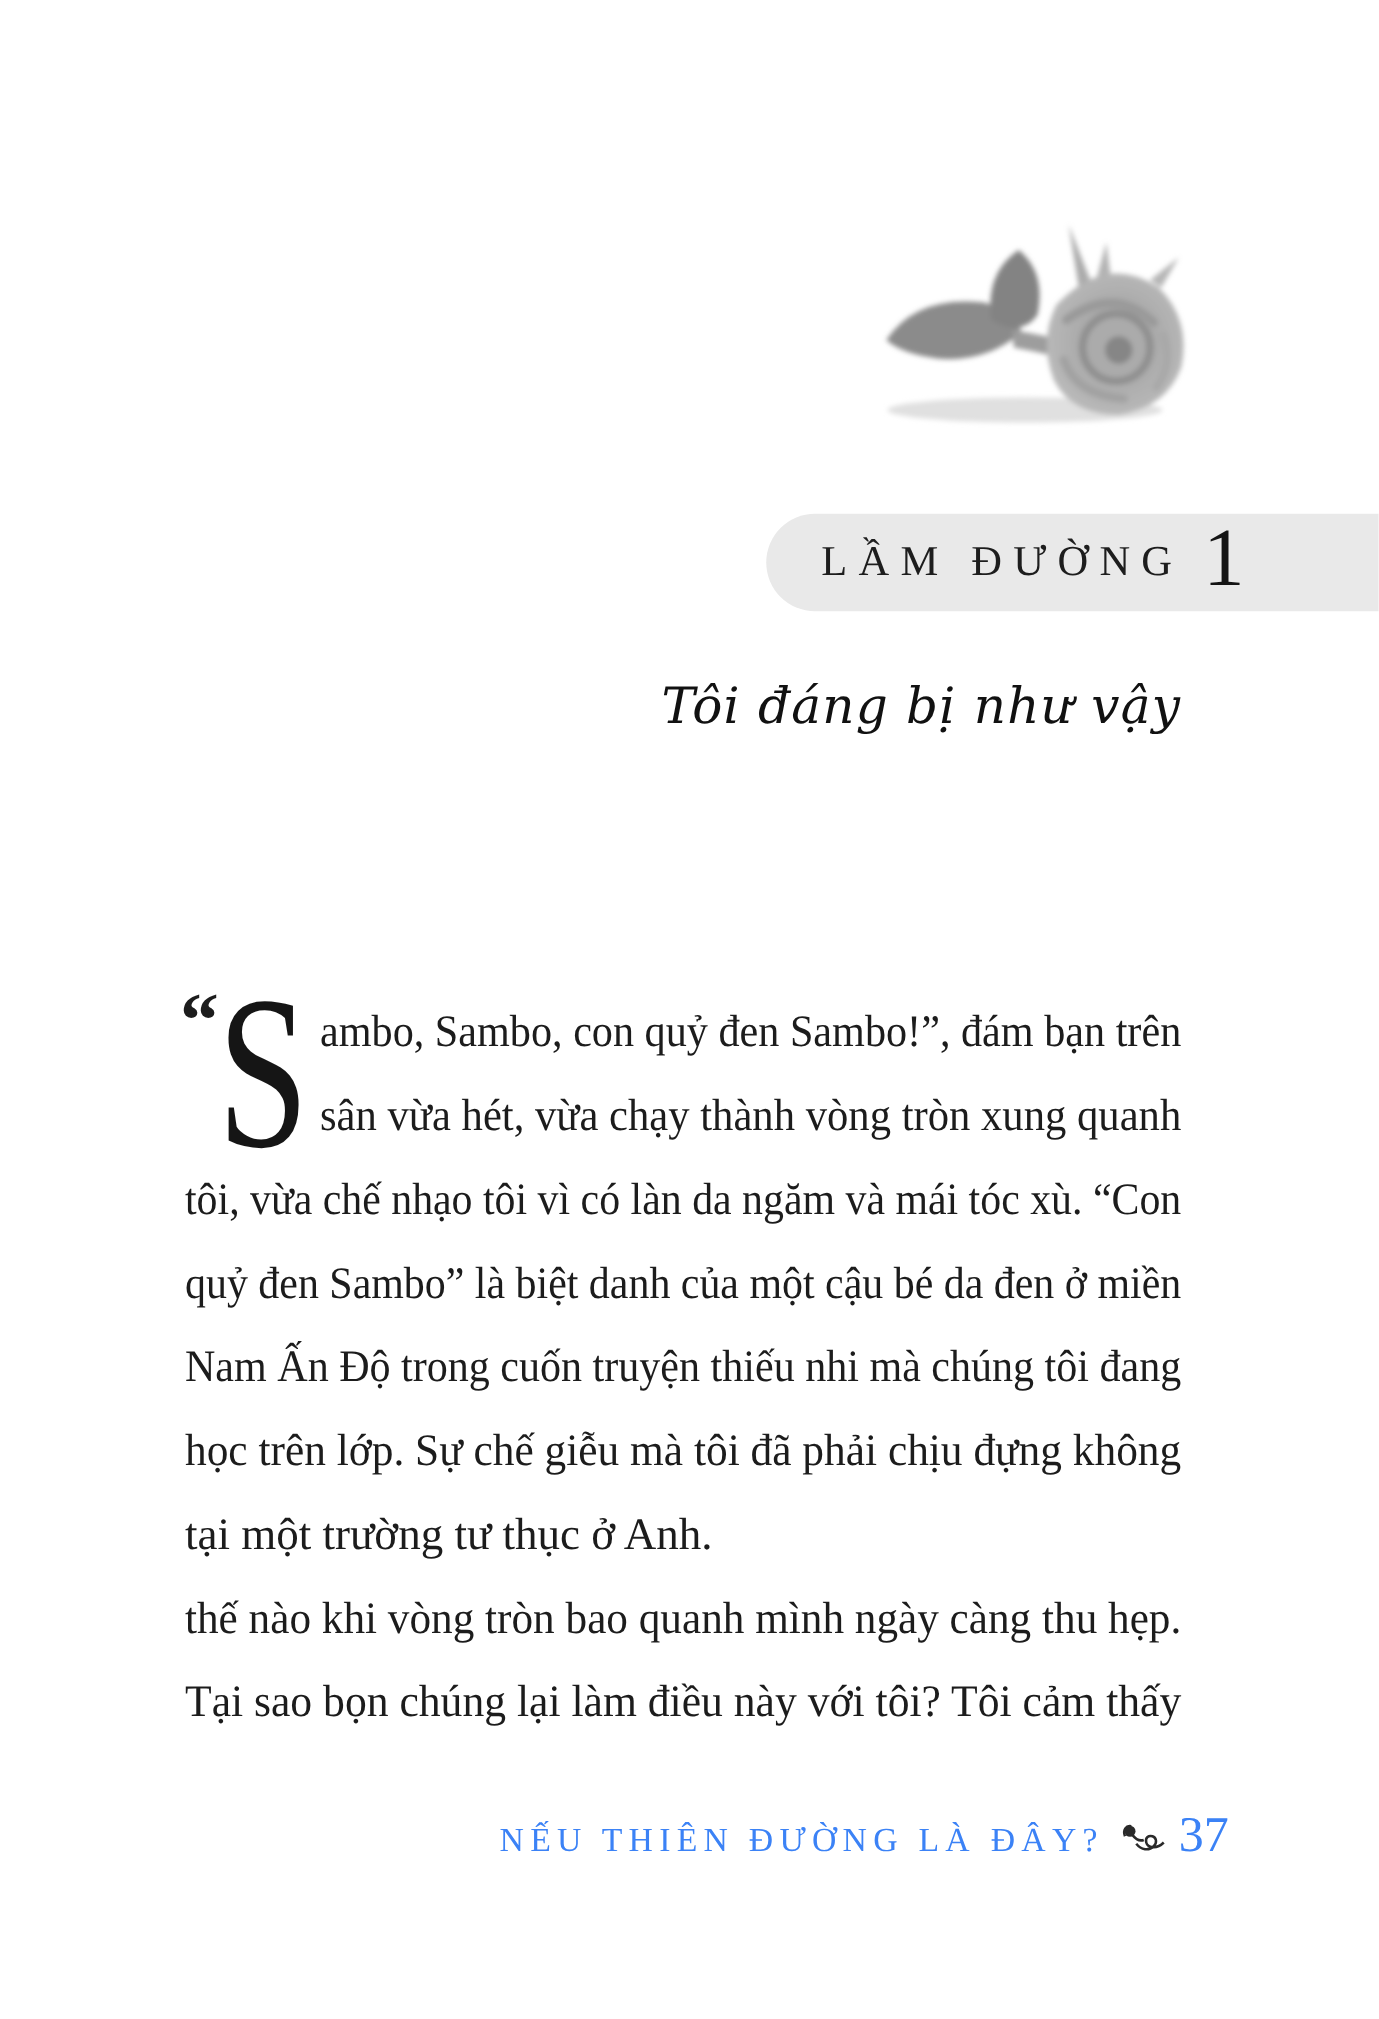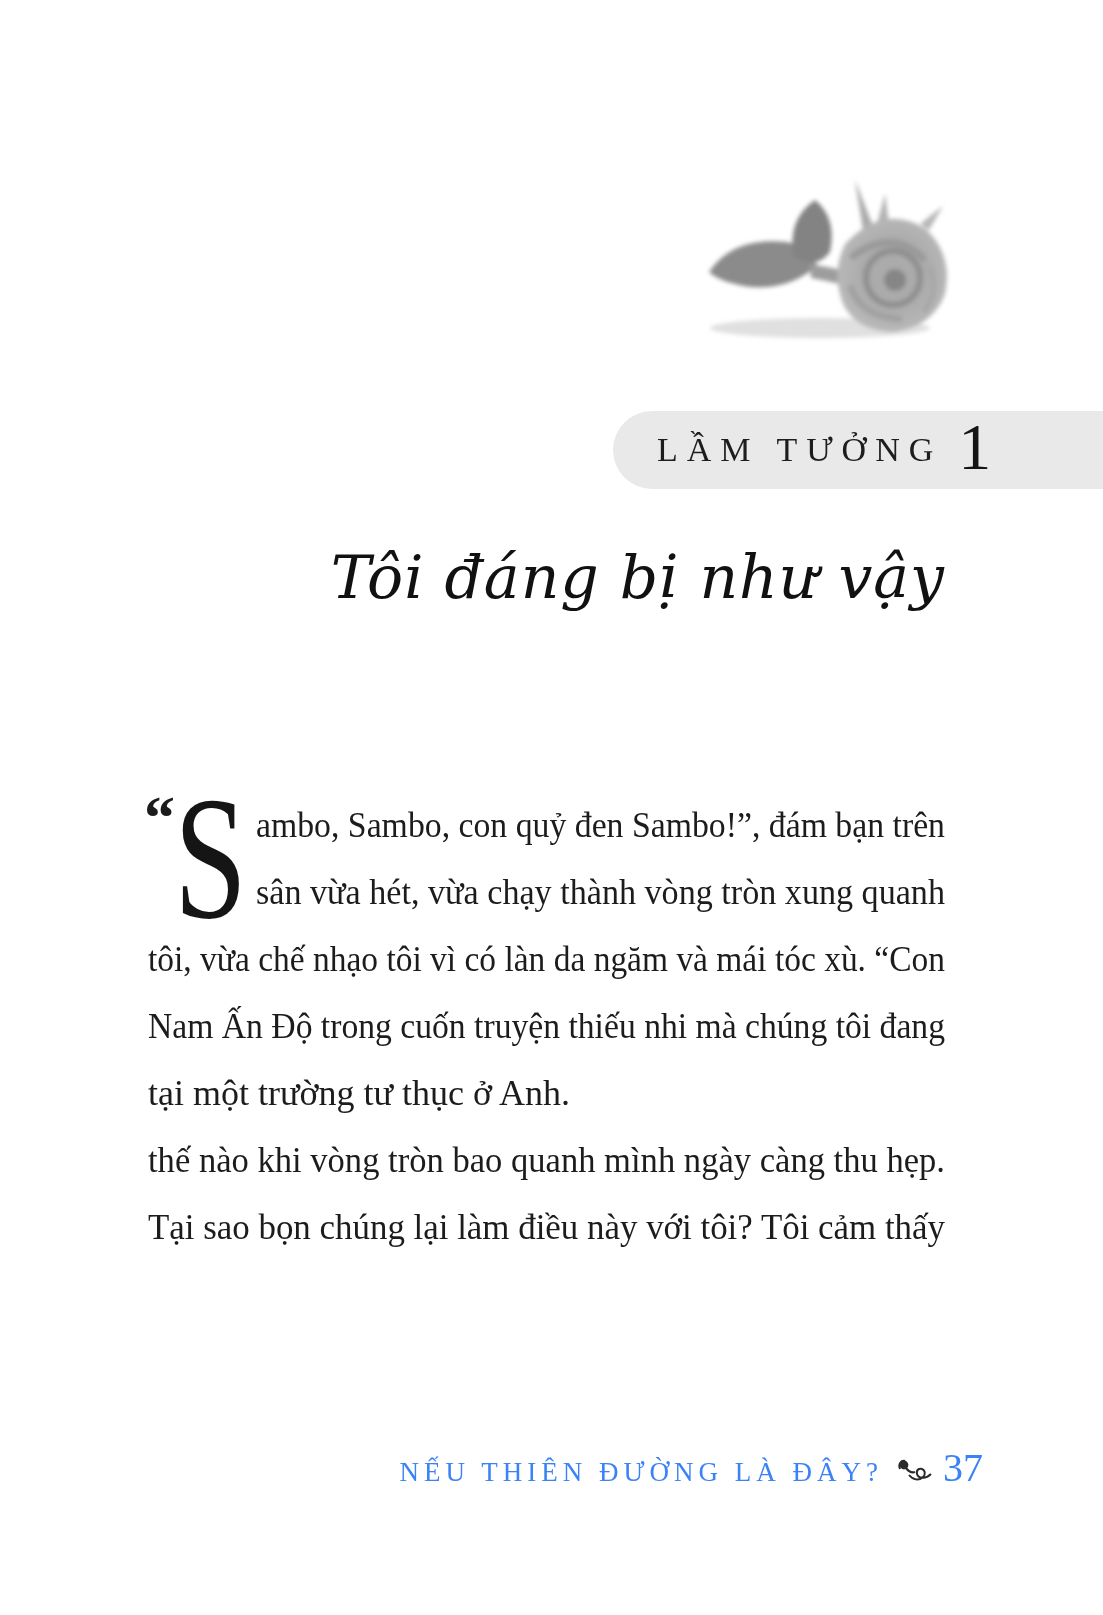--- a/index.html
+++ b/index.html
@@ -31,21 +31,21 @@
   .band-number{
     font-size:66px;line-height:1;margin-left:16px;color:#141414;
     position:relative;top:-3px;
   }
 
   
   .chapter-title{
     position:absolute;top:542px;right:158px;
     font-family:"DejaVu Serif","Liberation Serif",serif;
     font-style:italic;
-    font-size:60px;letter-spacing:1px;color:#111;
+    font-size:40px;letter-spacing:1px;color:#111;
     white-space:nowrap;
     margin-left:26px;
   }
 
   
   .body-text{position:absolute;left:148px;top:786px;width:797px;font-size:36px;line-height:55px;}
   .para{position:relative;}
   .para2{margin-top:8px;}
   .l{height:55px;overflow:visible;margin-top:12px;}
   .fit{display:inline-block;white-space:nowrap;transform-origin:0 50%;}
@@ -106,36 +106,38 @@
         <path d="M158 84 Q196 56 228 86" fill="none" stroke="#9a9a9a" stroke-width="7" stroke-linecap="round"></path>
         <path d="M156 116 Q166 144 204 147" fill="none" stroke="#a2a2a2" stroke-width="7" stroke-linecap="round"></path>
         <path d="M236 96 Q244 120 230 138" fill="none" stroke="#a8a8a8" stroke-width="6" stroke-linecap="round"></path>
         <circle cx="198" cy="106" r="27" fill="#ababab" stroke="#8f8f8f" stroke-width="6"></circle>
         <circle cx="200" cy="108" r="11" fill="#868686"></circle>
       </g>
     </svg>
   </div>
 
   <div class="band">
-    <span class="band-label">LẦM TƯỞNG</span>
+    <span class="band-label">LẦM ĐƯỜNG</span>
     <span class="band-number">1</span>
   </div>
 
   <div class="chapter-title">Tôi đáng bị như vậy</div>
 
   <div class="body-text">
     <div class="para">
       <span class="dropcap-wrap">
         <span class="open-quote">“</span>
         <span class="drop-s">S</span>
       </span>
       <div class="l pad-drop"><span class="fit" style="transform: scaleX(0.937614);">ambo, Sambo, con quỷ đen Sambo!”, đám bạn trên</span></div>
       <div class="l pad-drop"><span class="fit" style="transform: scaleX(0.947914);">sân vừa hét, vừa chạy thành vòng tròn xung quanh</span></div>
       <div class="l"><span class="fit" style="transform: scaleX(0.929666);">tôi, vừa chế nhạo tôi vì có làn da ngăm và mái tóc xù. “Con</span></div>
+      <div class="l"><span class="fit" style="transform: scaleX(0.931313);">quỷ đen Sambo” là biệt danh của một cậu bé da đen ở miền</span></div>
       <div class="l"><span class="fit" style="transform: scaleX(0.934521);">Nam Ấn Độ trong cuốn truyện thiếu nhi mà chúng tôi đang</span></div>
+      <div class="l"><span class="fit" style="transform: scaleX(0.963834);">học trên lớp. Sự chế giễu mà tôi đã phải chịu đựng không</span></div>
       <div class="l"><span class="fit noscale">tại một trường tư thục ở Anh.</span></div>
     </div>
     <div class="para para2">
       <div class="l"><span class="fit" style="transform: scaleX(0.96044);">thế nào khi vòng tròn bao quanh mình ngày càng thu hẹp.</span></div>
       <div class="l"><span class="fit" style="transform: scaleX(0.969384);">Tại sao bọn chúng lại làm điều này với tôi? Tôi cảm thấy</span></div>
     </div>
   </div>
 
   <div class="footer">
     <span class="footer-title">NẾU THIÊN ĐƯỜNG LÀ ĐÂY?</span>

